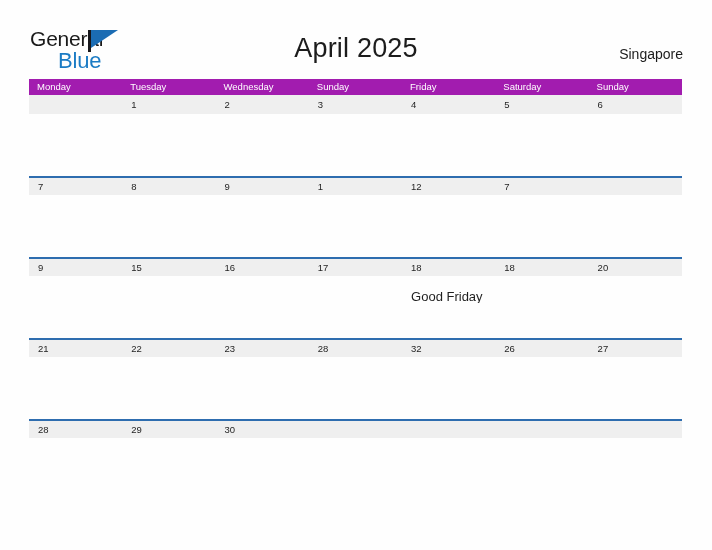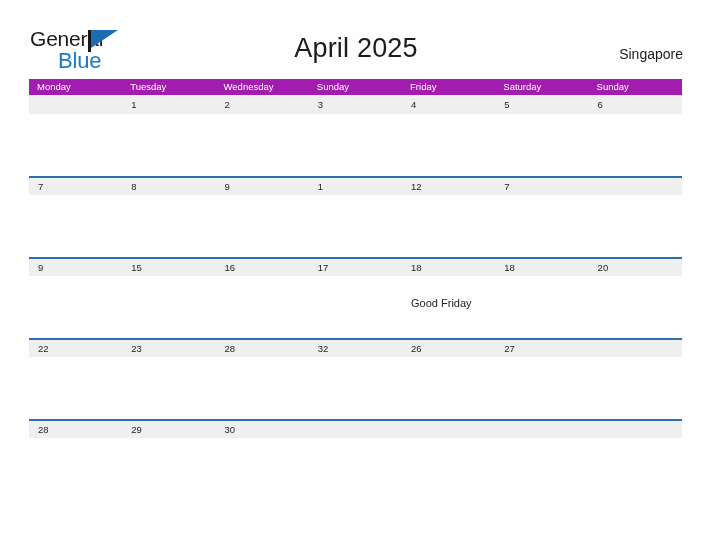--- a/index.html
+++ b/index.html
@@ -159,22 +159,22 @@
   }
 
   .event-row {
     display: flex;
     width: 653px;
   }
   .event-cell {
     width: 93.28px;
     box-sizing: border-box;
     padding-left: 9px;
-    padding-top: 21px;
-    font-size: 11px;
+    padding-top: 15px;
+    font-size: 13px;
     line-height: 12px;
     color: #1F1F1F;
     white-space: nowrap;
     overflow: hidden;
   }
 </style>
 </head>
 <body>
 
 <div class="page">
@@ -265,20 +265,21 @@
         <div class="event-cell"></div>
         <div class="event-cell"></div>
         <div class="event-cell">Good Friday</div>
         <div class="event-cell"></div>
         <div class="event-cell"></div>
       </div>
     </div>
 
     <div class="week-row">
       <div class="week-band">
+        <div class="day-number">21</div>
         <div class="day-number">22</div>
         <div class="day-number">23</div>
         <div class="day-number">28</div>
         <div class="day-number">32</div>
         <div class="day-number">26</div>
         <div class="day-number">27</div>
       </div>
       <div class="event-row">
         <div class="event-cell"></div>
         <div class="event-cell"></div>

